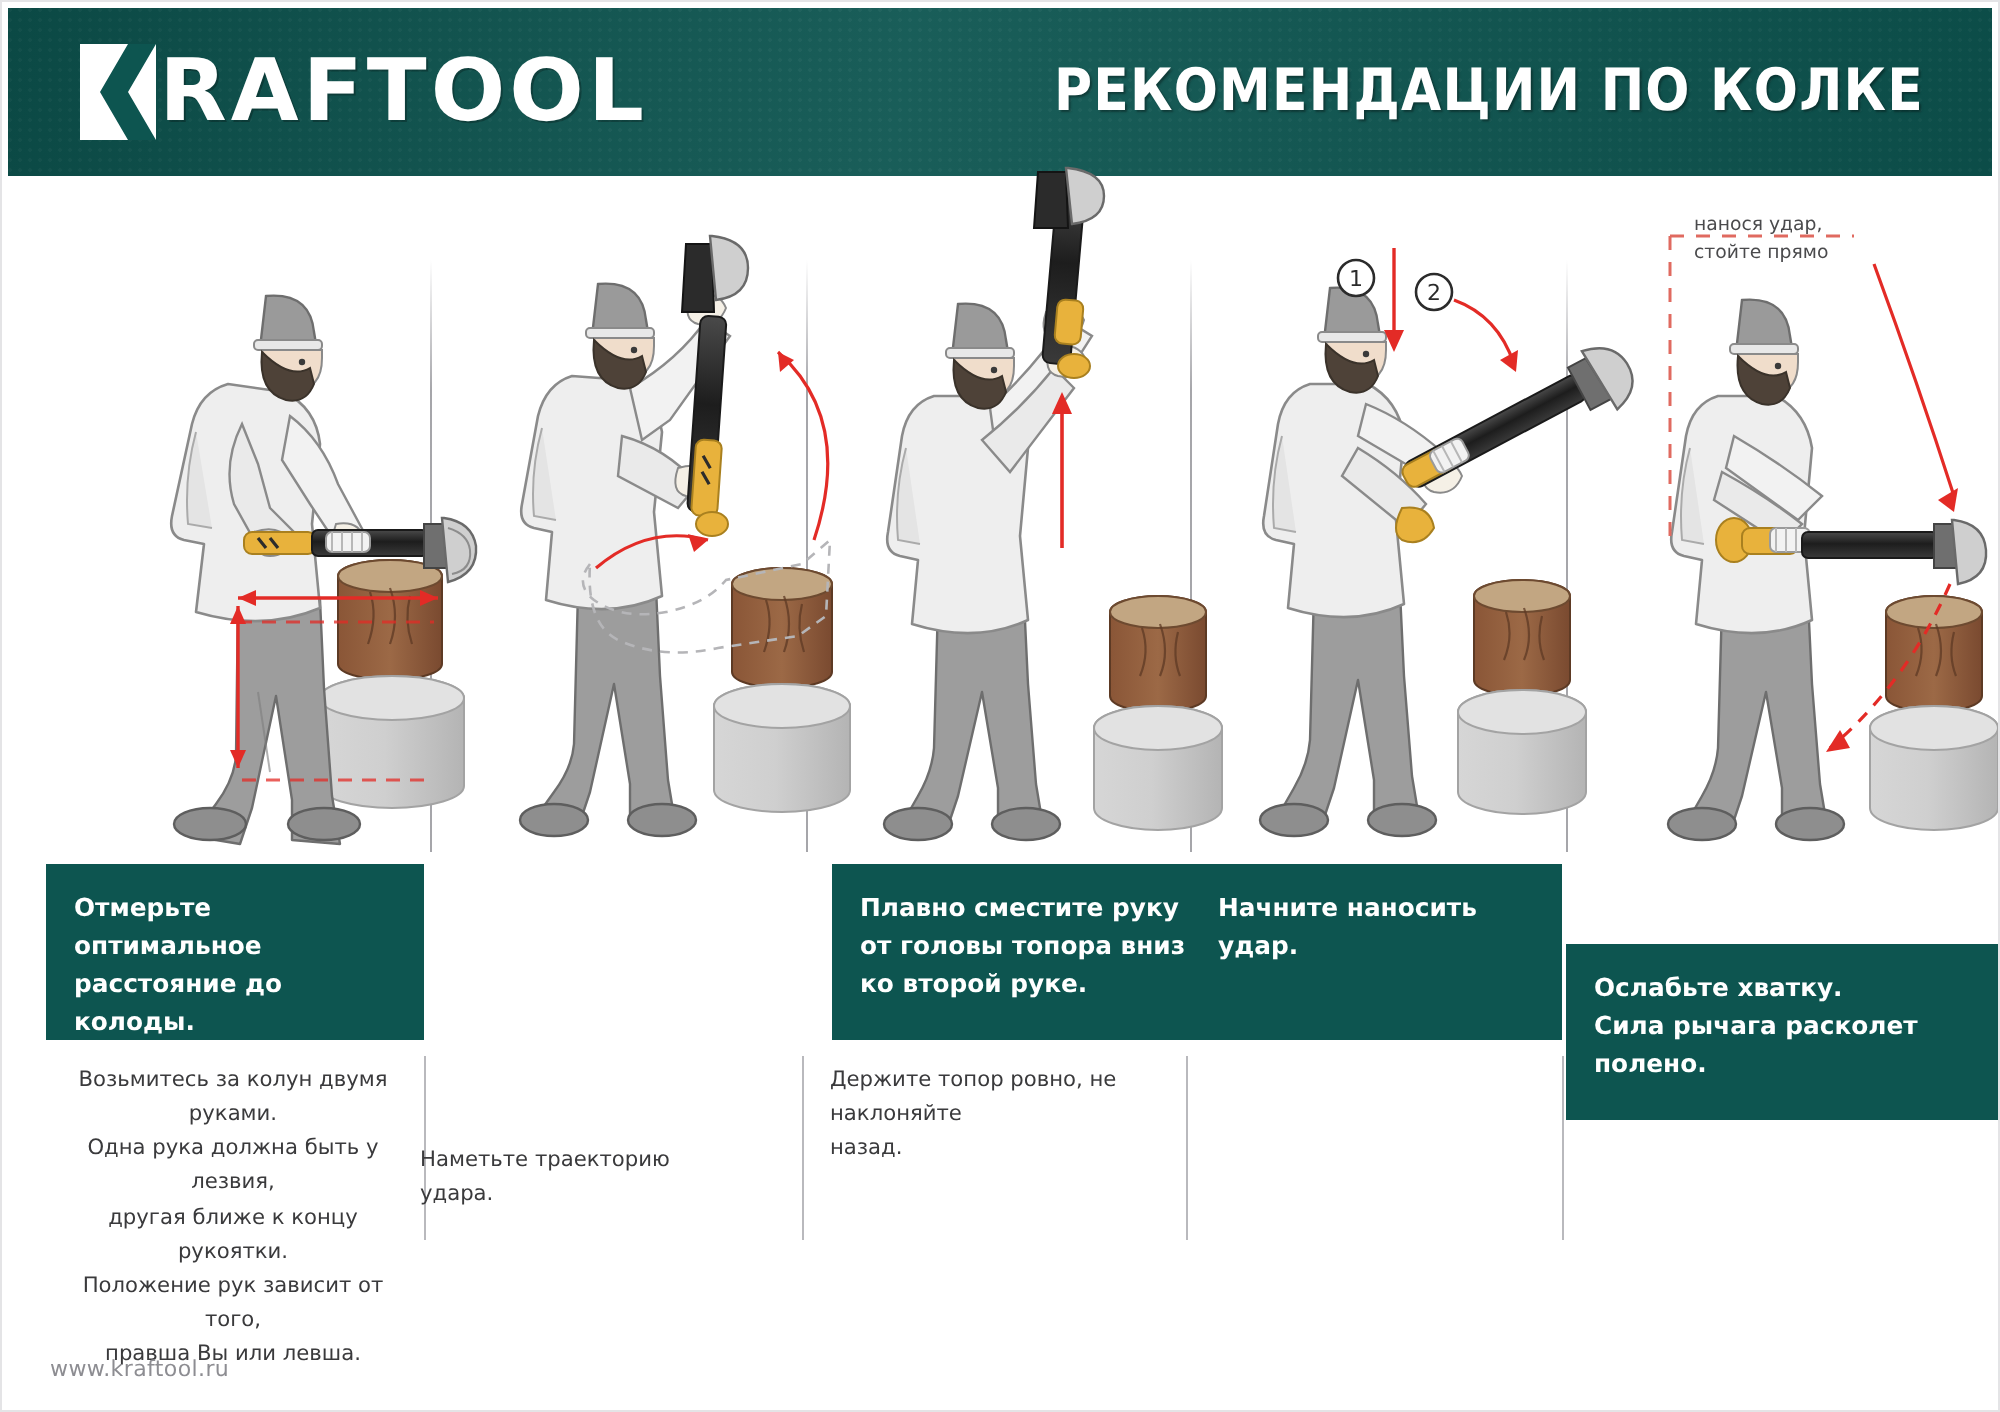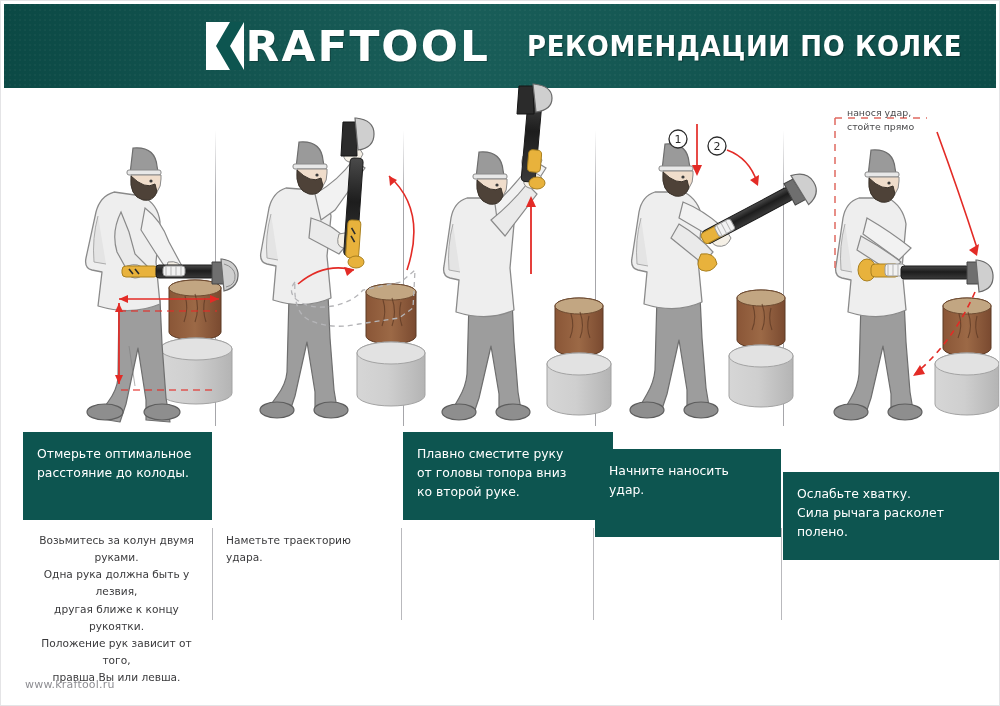--- a/index.html
+++ b/index.html
@@ -10,21 +10,21 @@
   }
   .page{position:absolute;inset:0;background:#fff;}
 
   
   .header{
     position:absolute;left:4px;top:4px;width:992px;height:84px;
     background:#0d5550;
     background-image:
       radial-gradient(circle at 1px 1px, rgba(255,255,255,.035) 1px, transparent 1px);
     background-size:5px 5px;
-    display:flex;align-items:center;justify-content:flex-end;gap:39px;
+    display:flex;align-items:center;justify-content:space-between;gap:39px;
   }
   .header:after{
     content:"";position:absolute;inset:0;
     background:linear-gradient(100deg, rgba(0,0,0,.14) 0%, rgba(255,255,255,.05) 45%, rgba(0,0,0,.10) 100%);
     pointer-events:none;
   }
   .logo{
     position:relative;z-index:2;margin-left:34px;
     display:flex;align-items:center;
   }
@@ -62,21 +62,21 @@
 
   
   .band{
     position:absolute;left:23px;top:432px;width:950px;height:88px;
   }
   .band-cell{
     position:absolute;top:0;height:88px;background:#0d5550;
     box-sizing:border-box;padding:13px 14px 0 14px;
   }
   .band-cell .txt{
-    color:#ffffff;font-size:12.4px;line-height:1.52;font-weight:normal;
+    color:#ffffff;font-size:12.4px;line-height:1.52;font-weight:bold;
     font-family:"DejaVu Sans","Liberation Sans",sans-serif;
     white-space:pre-line;
   }
 
   
   .desc{
     position:absolute;left:23px;top:528px;width:950px;height:120px;
   }
   .desc-cell{
     position:absolute;top:0;box-sizing:border-box;padding:4px 16px 0 14px;
@@ -414,26 +414,26 @@
       <div class="note" style="left:20px;top:10px;">нанося удар,
 стойте прямо</div>
     </div>
   </div>
 
   <div class="band">
     <div class="band-cell" style="left:0px;width:189px;">
       <div class="txt">Отмерьте оптимальное
 расстояние до колоды.</div>
     </div>
-    <div class="band-cell" style="left:380px;width:210px;">
+    <div class="band-cell" style="left:393px;width:210px;">
       <div class="txt">Плавно сместите руку
 от головы топора вниз
 ко второй руке.</div>
     </div>
-    <div class="band-cell" style="left:572px;width:186px;margin-top:17px;">
+    <div class="band-cell" style="left:572px;width:186px;">
       <div class="txt">Начните наносить удар.</div>
     </div>
     <div class="band-cell" style="left:760px;width:224px;margin-top:40px;">
       <div class="txt">Ослабьте хватку.
 Сила рычага расколет
 полено.</div>
     </div>
   </div>
 
   <div class="desc">
@@ -442,21 +442,25 @@
     <div class="desc-div" style="left:570px;"></div>
     <div class="desc-div" style="left:758px;"></div>
 
     <div class="desc-cell" style="left:0px;width:189px;text-align:center;">
       <div class="txt">Возьмитесь за колун двумя руками.
 Одна рука должна быть у лезвия,
 другая ближе к концу рукоятки.
 Положение рук зависит от того,
 правша Вы или левша.</div>
     </div>
-    <div class="desc-cell" style="left:189px;width:189px;">
+    <div class="desc-cell" style="left:173px;width:189px;margin-top:40px;">
       <div class="txt">Наметьте траекторию удара.</div>
+    </div>
+    <div class="desc-cell" style="left:378px;width:192px;">
+      <div class="txt">Держите топор ровно, не наклоняйте
+назад.</div>
     </div>
   </div>
 
   <div class="footer">www.kraftool.ru</div>
 
   <div class="frame"></div>
 </div>
 
 </body></html>

